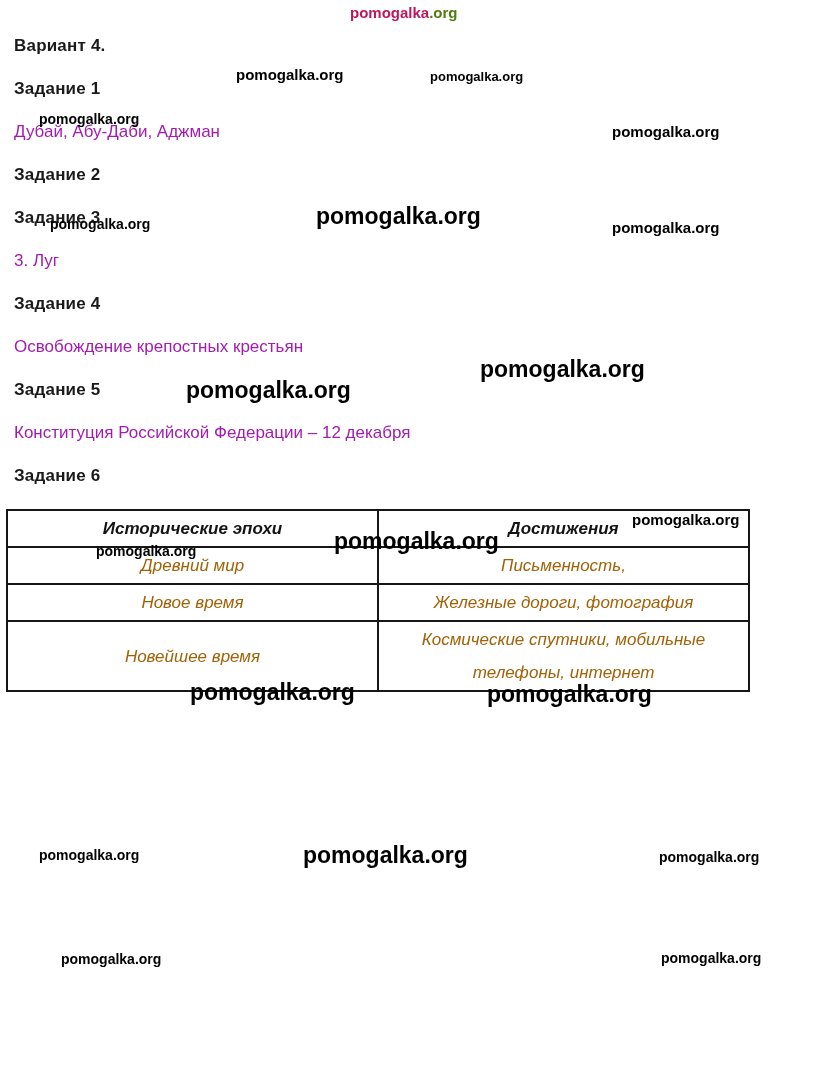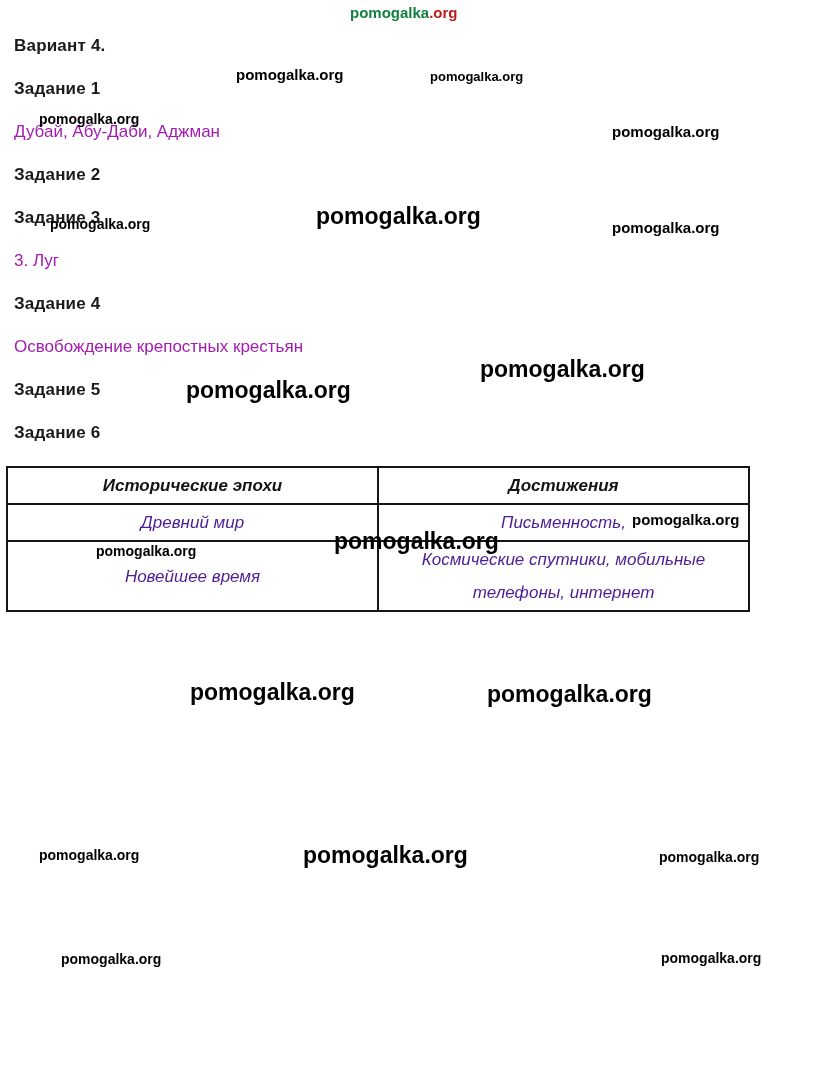--- a/index.html
+++ b/index.html
@@ -48,37 +48,37 @@
     vertical-align: middle;
     line-height: 33px;
     padding: 1px 14px;
     font-size: 17px;
   }
   table.epochs th {
     font-weight: bold;
     color: #141414;
   }
   table.epochs td {
-    color: #4c1d95;
+    color: #a16207;
   }
   
   .wm {
     position: absolute;
     font-weight: bold;
     color: #000000;
     white-space: nowrap;
     z-index: 5;
   }
   .wm-xs { font-size: 13px; }
   .wm-sm { font-size: 14px; }
   .wm-md { font-size: 15px; }
   .wm-lg { font-size: 23px; }
   .wm-purple { font-size: 15px; }
-  .wm-purple .nm { color: #15803d; }
-  .wm-purple .tld { color: #b91c1c; text-align: right; }
+  .wm-purple .nm { color: #be185d; }
+  .wm-purple .tld { color: #4d7c0f; text-align: right; }
   .w1  { left: 350px; top: 4px; }
   .w2  { left: 236px; top: 66px; }
   .w3  { left: 430px; top: 69px; }
   .w4  { left: 39px;  top: 111px; }
   .w5  { left: 612px; top: 123px; }
   .w6  { left: 316px; top: 203px; }
   .w7  { left: 50px;  top: 216px; }
   .w8  { left: 612px; top: 219px; }
   .w9  { left: 480px; top: 356px; }
   .w10 { left: 186px; top: 377px; }
@@ -104,34 +104,39 @@
 
   <div class="line h">Задание 2</div>
 
   <div class="line h">Задание 3</div>
   <div class="line t">3. Луг</div>
 
   <div class="line h">Задание 4</div>
   <div class="line t">Освобождение крепостных крестьян</div>
 
   <div class="line h">Задание 5</div>
+  <div class="line t">Конституция Российской Федерации – 12 декабря</div>
 
   <div class="line h">Задание 6</div>
 
   <table class="epochs">
     <thead>
       <tr>
         <th>Исторические эпохи</th>
         <th>Достижения</th>
       </tr>
     </thead>
     <tbody>
       <tr>
         <td>Древний мир</td>
         <td>Письменность,</td>
+      </tr>
+      <tr>
+        <td>Новое время</td>
+        <td>Железные дороги, фотография</td>
       </tr>
       <tr>
         <td>Новейшее время</td>
         <td>Космические спутники, мобильные телефоны, интернет</td>
       </tr>
     </tbody>
   </table>
 </div>
 
 <span class="wm wm-purple w1"><span class="nm">pomogalka</span><span class="tld">.org</span></span>

